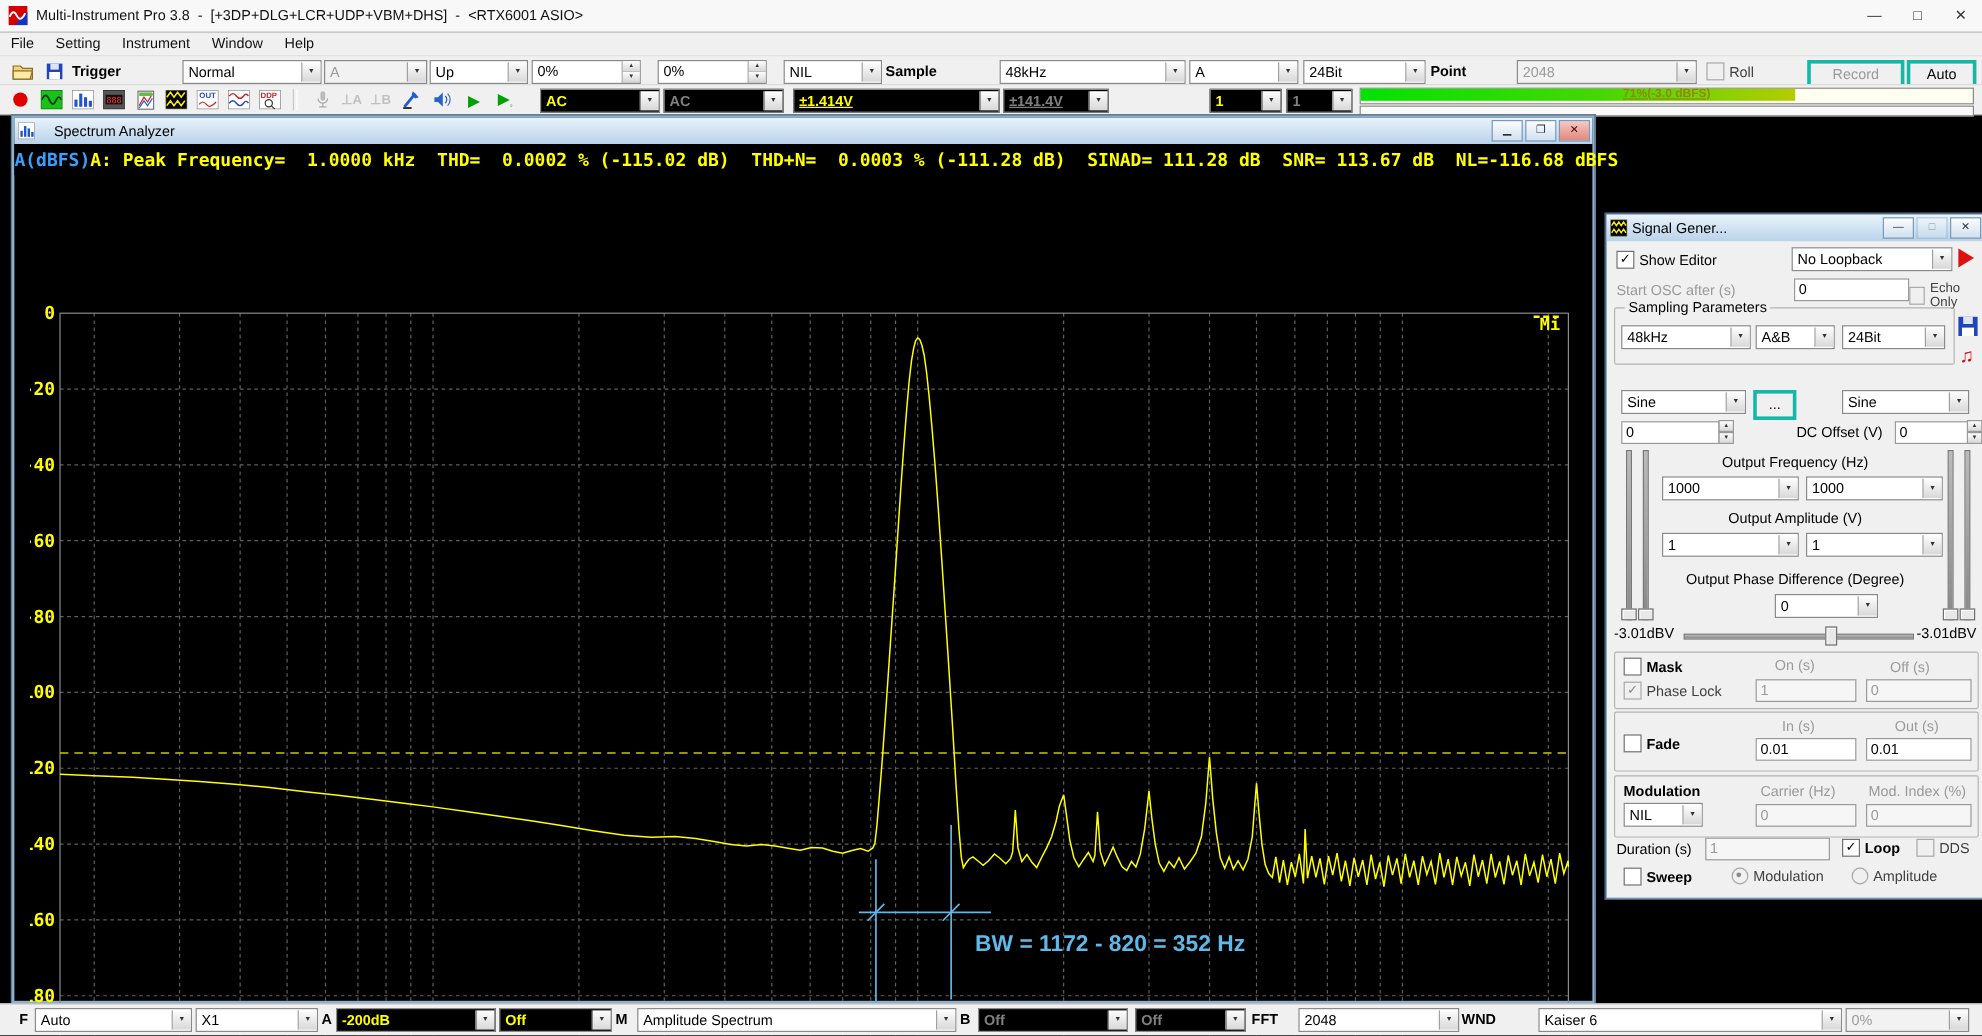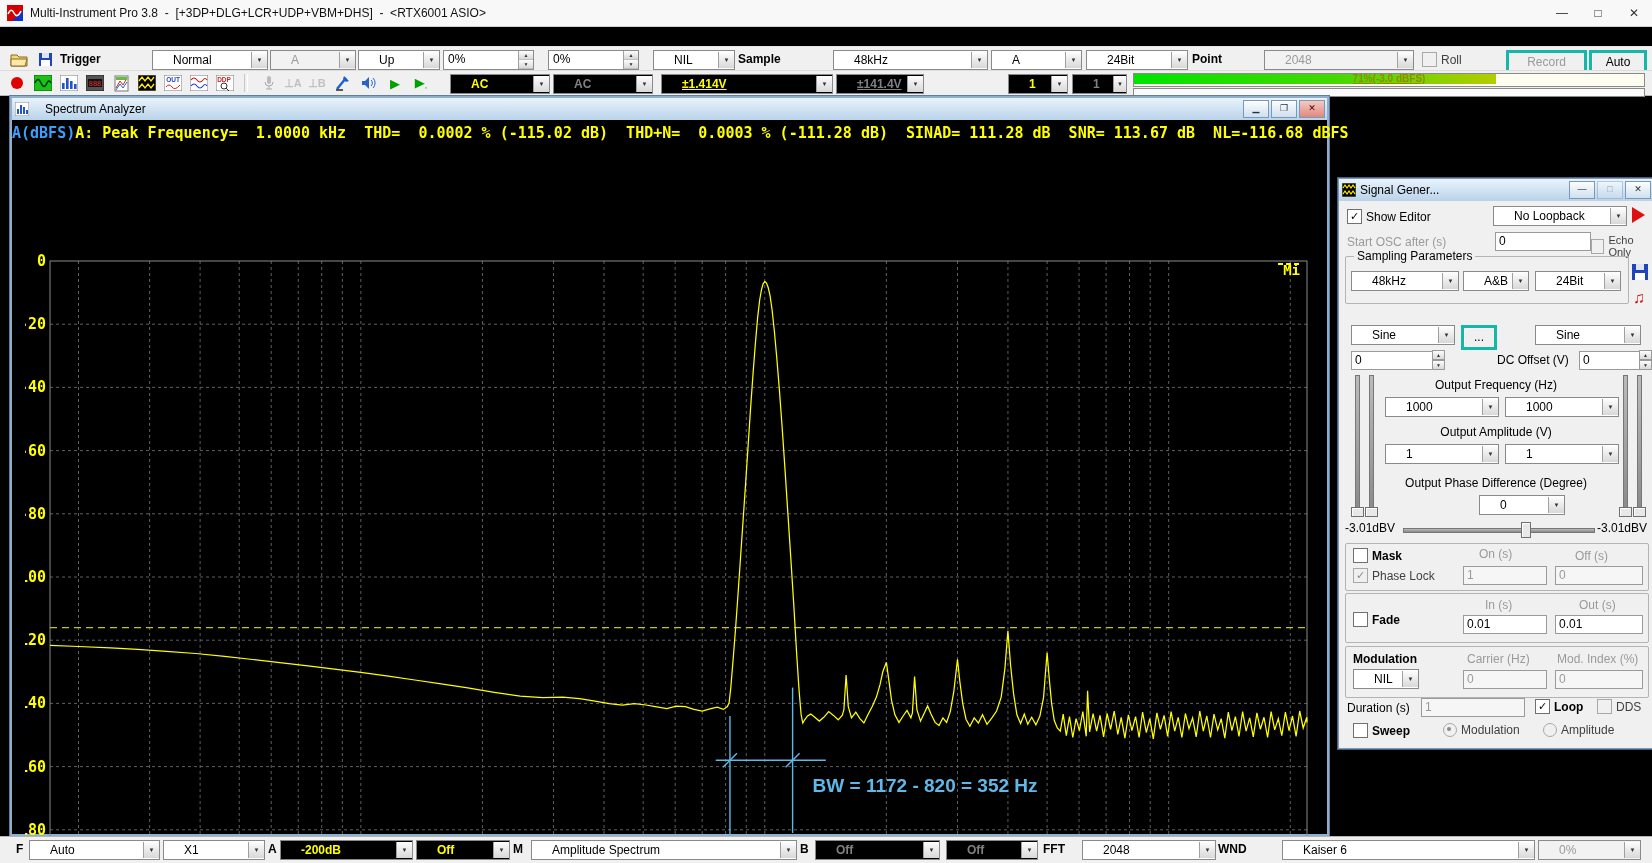--- a/index.html
+++ b/index.html
@@ -11,21 +11,21 @@
   #title-text{position:absolute;left:30px;top:6px;color:#111;font-size:12px;white-space:pre;}
   .winbtn{position:absolute;top:0;width:36px;height:26px;text-align:center;line-height:26px;color:#333;font-size:12px;}
   #menubar{position:absolute;left:0;top:27px;width:1652px;height:19px;background:#f0f0f0;}
   .menu-item{display:inline-block;padding:2px 9px;color:#111;font-size:12px;}
   #toolbar1{position:absolute;left:0;top:46px;width:1652px;height:24px;background:#f0f0f0;border-top:1px solid #e6e6e6;}
   #toolbar2{position:absolute;left:0;top:70px;width:1652px;height:24px;background:#f0f0f0;border-top:1px solid #dcdcdc;border-bottom:1px solid #b5b5b5;}
   #toolbar-bottom{position:absolute;left:0;top:836px;width:1652px;height:27px;background:#f0f0f0;border-top:1px solid #b5b5b5;}
   .tlabel{position:absolute;top:5px;font-weight:bold;color:#000;font-size:12px;}
   
   .combo{position:absolute;top:3px;height:18px;background:#fff;border:1px solid #8a8a8a;display:flex;align-items:center;}
-  .combo .cv{flex:1;padding:0 20px;font-size:12px;color:#000;white-space:nowrap;overflow:hidden;}
+  .combo .cv{flex:1;padding:0 4px;font-size:12px;color:#000;white-space:nowrap;overflow:hidden;}
   .combo .cv.und{text-decoration:underline;}
   .combo .ca{width:15px;height:16px;background:linear-gradient(#fdfdfd,#d8d8d8);border-left:1px solid #a0a0a0;
              font-size:6px;color:#333;display:flex;align-items:center;justify-content:center;}
   .combo.dark{background:#000;}
   .combo.dark .cv{color:#ffff00;font-weight:bold;}
   .combo.disabled .cv{color:#9a9a9a;}
   .combo.dark.disabled .cv{color:#808080;}
   .combo.disabled{background:#f2f2f2;}
   .combo.dark.disabled{background:#000;}
   .spin{position:absolute;top:3px;height:18px;background:#fff;border:1px solid #8a8a8a;display:flex;}
@@ -93,20 +93,21 @@
       <rect x="0" y="0" width="16" height="16" fill="#d40000"></rect>
       <polygon points="16,5 16,16 5,16" fill="#1133cc"></polygon>
       <path d="M1 9 Q4 2 7 8 Q10 14 14 6" stroke="#ffffff" stroke-width="1.6" fill="none"></path>
     </svg>
     <span id="title-text">Multi-Instrument Pro 3.8  -  [+3DP+DLG+LCR+UDP+VBM+DHS]  -  &lt;RTX6001 ASIO&gt;</span>
     <span class="winbtn" style="left:1544px">—</span>
     <span class="winbtn" style="left:1580px">□</span>
     <span class="winbtn" style="left:1616px">✕</span>
   </div>
 
+  <div id="menubar"><span class="menu-item">File</span><span class="menu-item">Setting</span><span class="menu-item">Instrument</span><span class="menu-item">Window</span><span class="menu-item">Help</span></div>
 
   <div id="toolbar1">
       <div class="tool" style="left: 8px;">
         <svg width="18" height="15" viewBox="0 0 18 15">
           <path d="M1 3 h6 l2 2 h8 v9 H1z" fill="#f5d576" stroke="#8a6d1a"></path>
           <path d="M1 7 h13 l3 0 -2 7 H1z" fill="#ffe9a8" stroke="#8a6d1a"></path>
         </svg>
       </div>
       <div class="tool" style="left: 34px;">
         <svg width="15" height="15" viewBox="0 0 15 15">

